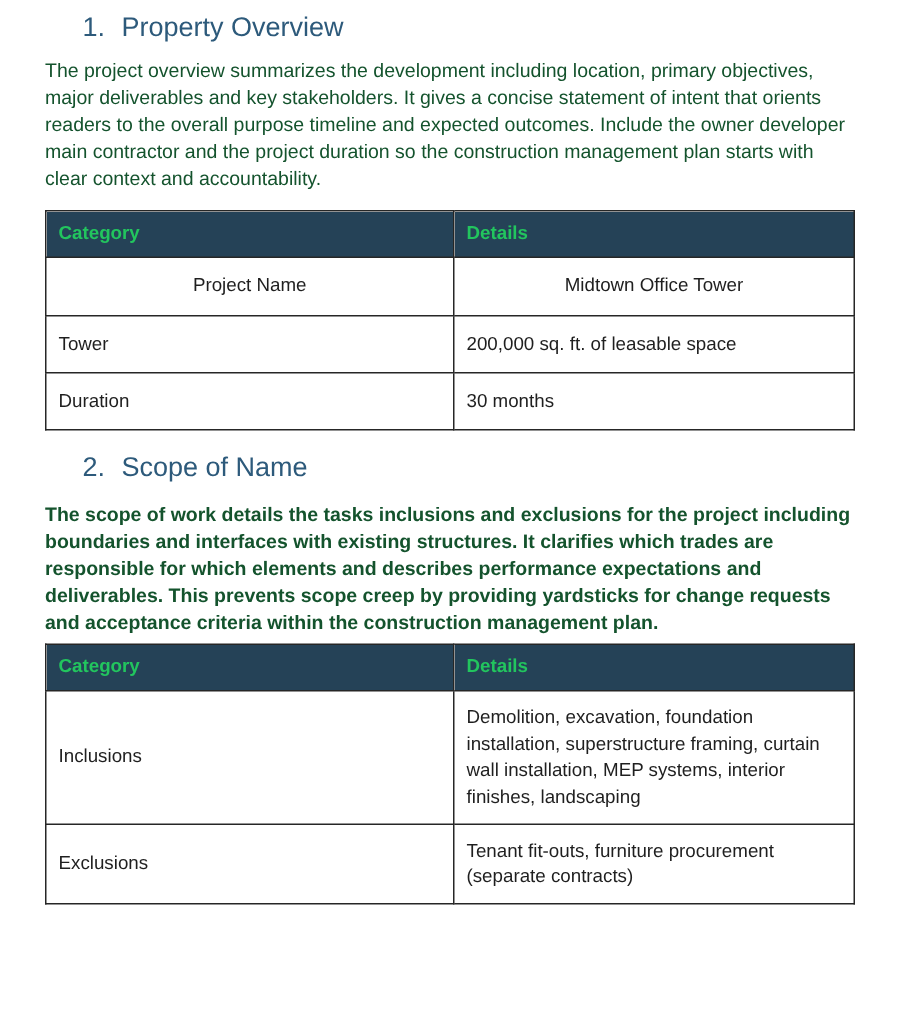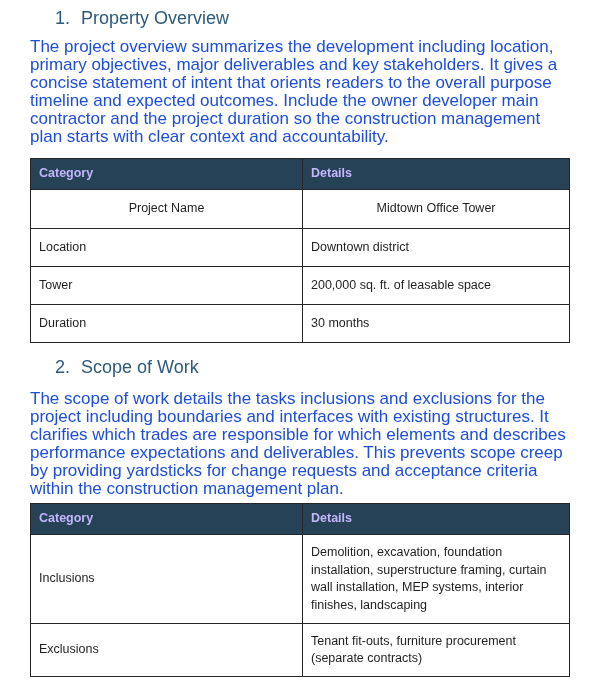--- a/index.html
+++ b/index.html
@@ -29,47 +29,48 @@
   }
   .heading .hnum {
     display: inline-block;
     min-width: 14px;
     margin-right: 11px;
   }
   .heading2 {
     margin-top: 14px;
   }
   p.body-text {
-    font-size: 17px;
+    font-size: 13px;
     line-height: 18px;
     margin: 10px 0 12px 0;
-    color: #1d4ed8;
+    color: #14532d;
   }
   p.body-text2 {
     margin: 13px 0 5px 0;
+    font-weight: bold;
   }
   table.info-table {
     width: 540px;
     border-collapse: collapse;
     table-layout: fixed;
     font-size: 12.5px;
     line-height: 17.5px;
   }
   table.info-table col.c1 { width: 272px; }
   table.info-table th,
   table.info-table td {
     border: 1px solid #262626;
     padding: 4px 8px;
     vertical-align: middle;
     text-align: left;
     overflow: hidden;
   }
   table.info-table th {
     background: #254257;
-    color: #c4b5fd;
+    color: #22c55e;
     font-weight: 700;
     height: 22px;
   }
   tr.r32 > td { height: 30px; text-align: center; }
   tr.r45 > td { height: 43px; }
   tr.r31 > td { height: 29px; }
   tr.r43 > td { height: 41px; }
   tr.r82 > td { height: 80px; }
   tr.r46 > td { height: 44px; }
 </style>
@@ -95,39 +96,35 @@
           <th>Category</th>
           <th>Details</th>
         </tr>
       </thead>
       <tbody>
         <tr class="r32">
           <td>Project Name</td>
           <td>Midtown Office Tower</td>
         </tr>
         <tr class="r31">
-          <td>Location</td>
-          <td>Downtown district</td>
-        </tr>
-        <tr class="r31">
           <td>Tower</td>
           <td>200,000 sq. ft. of leasable space</td>
         </tr>
         <tr class="r31">
           <td>Duration</td>
           <td>30 months</td>
         </tr>
       </tbody>
     </table>
   </section>
 
   <section>
     <div class="heading heading2">
       <span class="hnum">2.</span>
-      <span class="htxt">Scope of Work</span>
+      <span class="htxt">Scope of Name</span>
     </div>
     <p class="body-text body-text2">The scope of work details the tasks inclusions and exclusions for the project including boundaries and interfaces with existing structures. It clarifies which trades are responsible for which elements and describes performance expectations and deliverables. This prevents scope creep by providing yardsticks for change requests and acceptance criteria within the construction management plan.</p>
 
     <table class="info-table">
       <colgroup>
           <col class="c1">
           <col>
         </colgroup>
       <thead>
         <tr>

